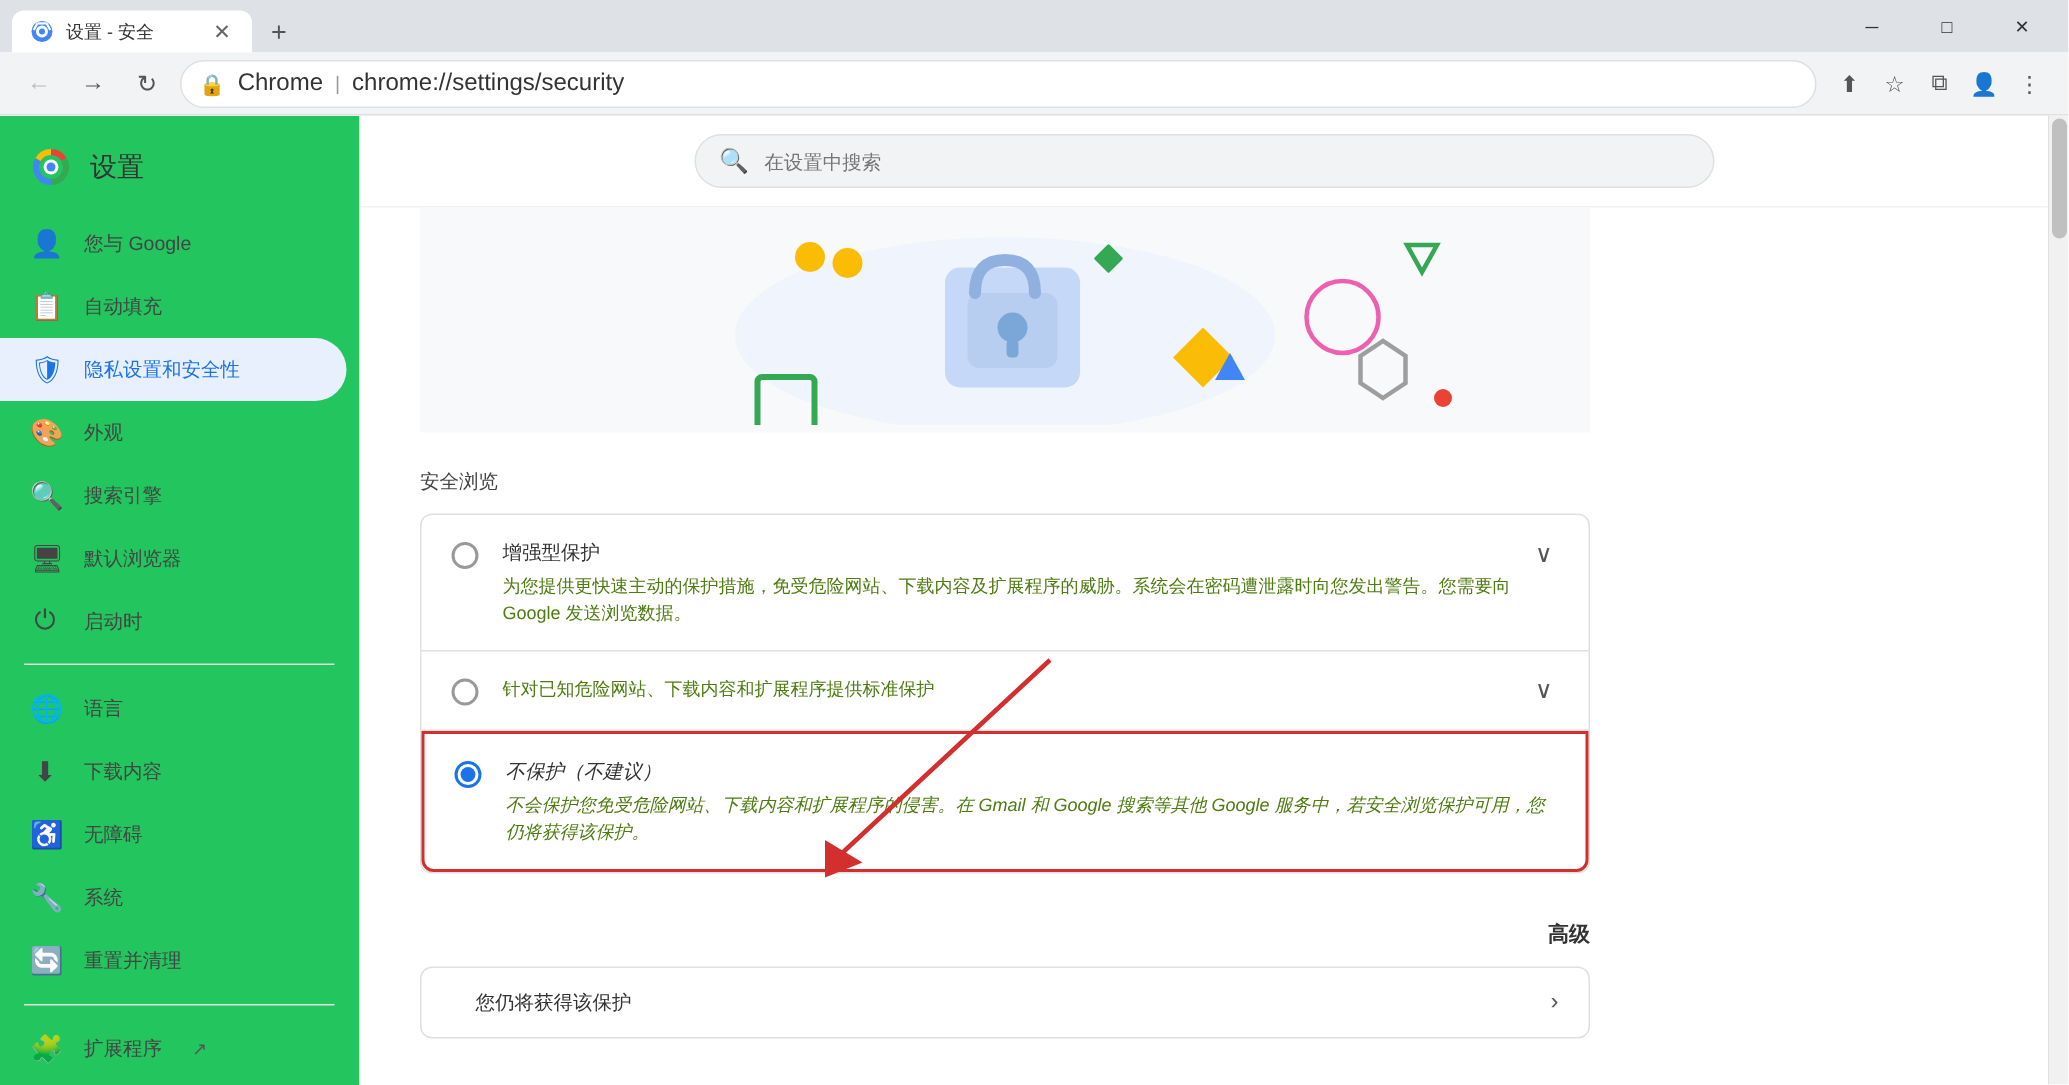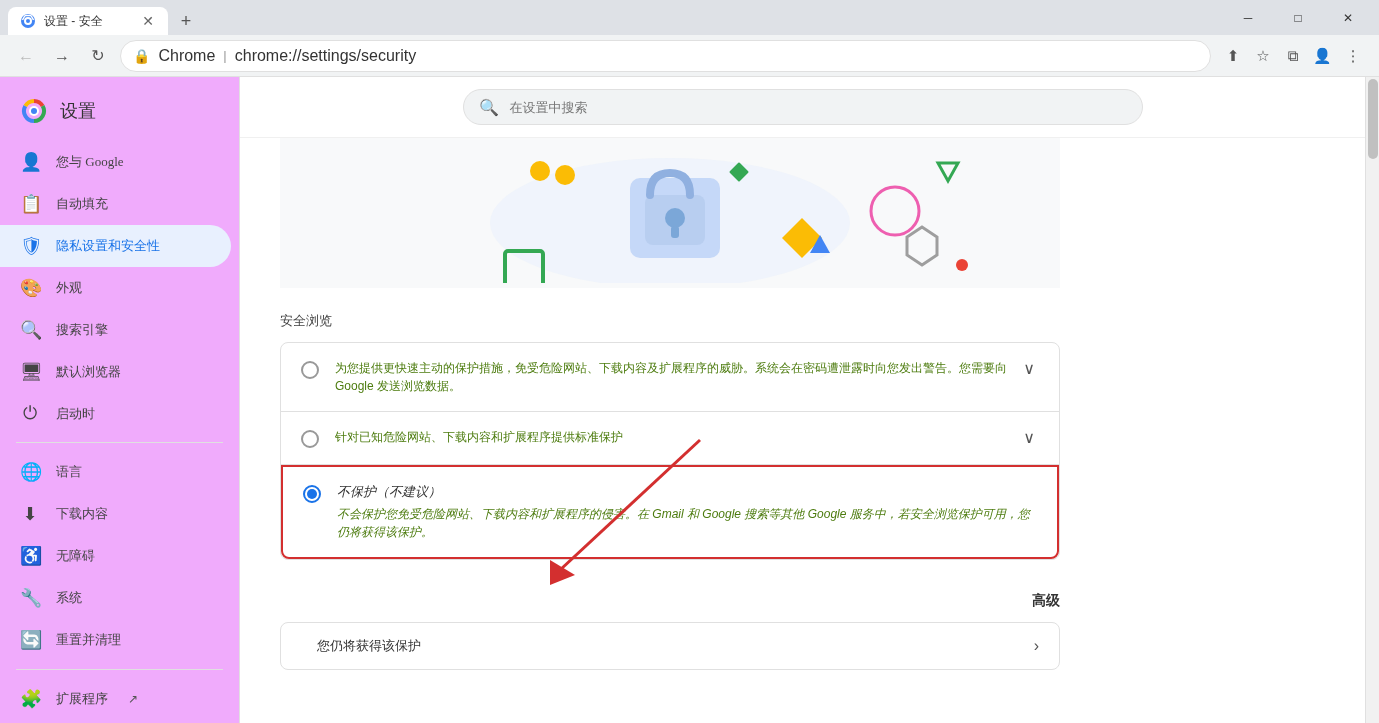--- a/index.html
+++ b/index.html
@@ -41,24 +41,23 @@
     .address-text { color: #333; font-size: 16px; }
     .address-sep { color: #999; }
     .toolbar-actions { display: flex; align-items: center; gap: 2px; }
     .toolbar-action-btn { width: 28px; height: 28px; display: flex; align-items: center; justify-content: center; border-radius: 50%; cursor: pointer; color: #555; font-size: 15px; }
 
     
     .main-layout { display: flex; height: calc(723px - 77px); }
 
     
     .sidebar {
-      width: 240px; min-width: 240px; background: #f0abfc;
+      width: 240px; min-width: 240px; background: #22c55e;
       overflow-y: auto; padding: 8px 0;
       border-right: 1px solid #e0e0e0;
-      font-family: Liberation Serif, serif;
     }
     .sidebar-item {
       display: flex; align-items: center; gap: 16px;
       padding: 10px 20px; cursor: pointer; color: #444;
       font-size: 13px; border-radius: 0 24px 24px 0; margin-right: 8px;
     }
     .sidebar-item.active { background: #e8f0fe; color: #1a73e8; font-weight: 500; }
     .sidebar-item .si-icon { font-size: 18px; width: 20px; text-align: center; flex-shrink: 0; }
     .sidebar-divider { height: 1px; background: #e0e0e0; margin: 8px 16px; }
 
@@ -299,20 +298,21 @@
         </svg>
       </div>
 
       <div class="section-title">安全浏览</div>
 
       <div class="options-container">
 
         <div class="option-row">
           <div class="radio-btn"></div>
           <div class="option-content">
+            <div class="option-title">增强型保护</div>
             <div class="option-desc">为您提供更快速主动的保护措施，免受危险网站、下载内容及扩展程序的威胁。系统会在密码遭泄露时向您发出警告。您需要向 Google 发送浏览数据。</div>
           </div>
           <span class="option-expand">∨</span>
         </div>
 
         <div class="option-divider"></div>
 
         <div class="option-row">
           <div class="radio-btn"></div>
           <div class="option-content">

